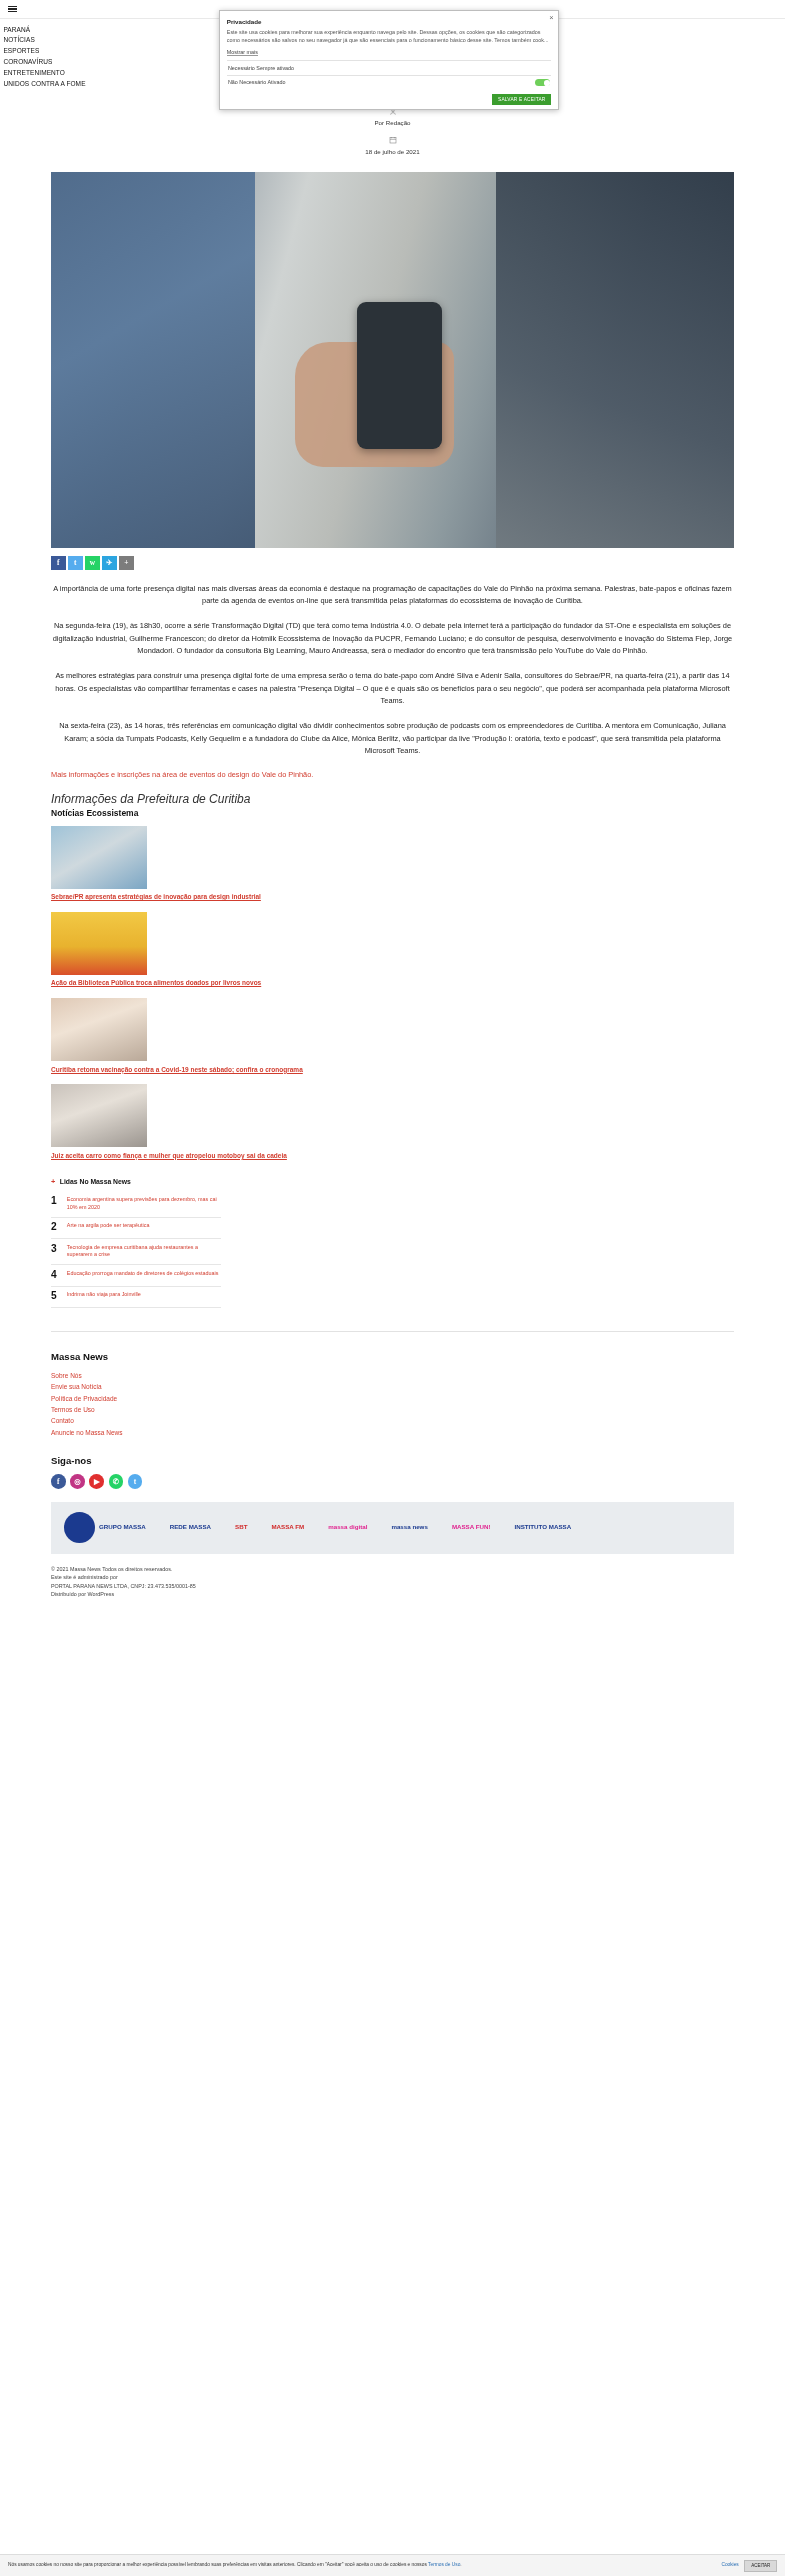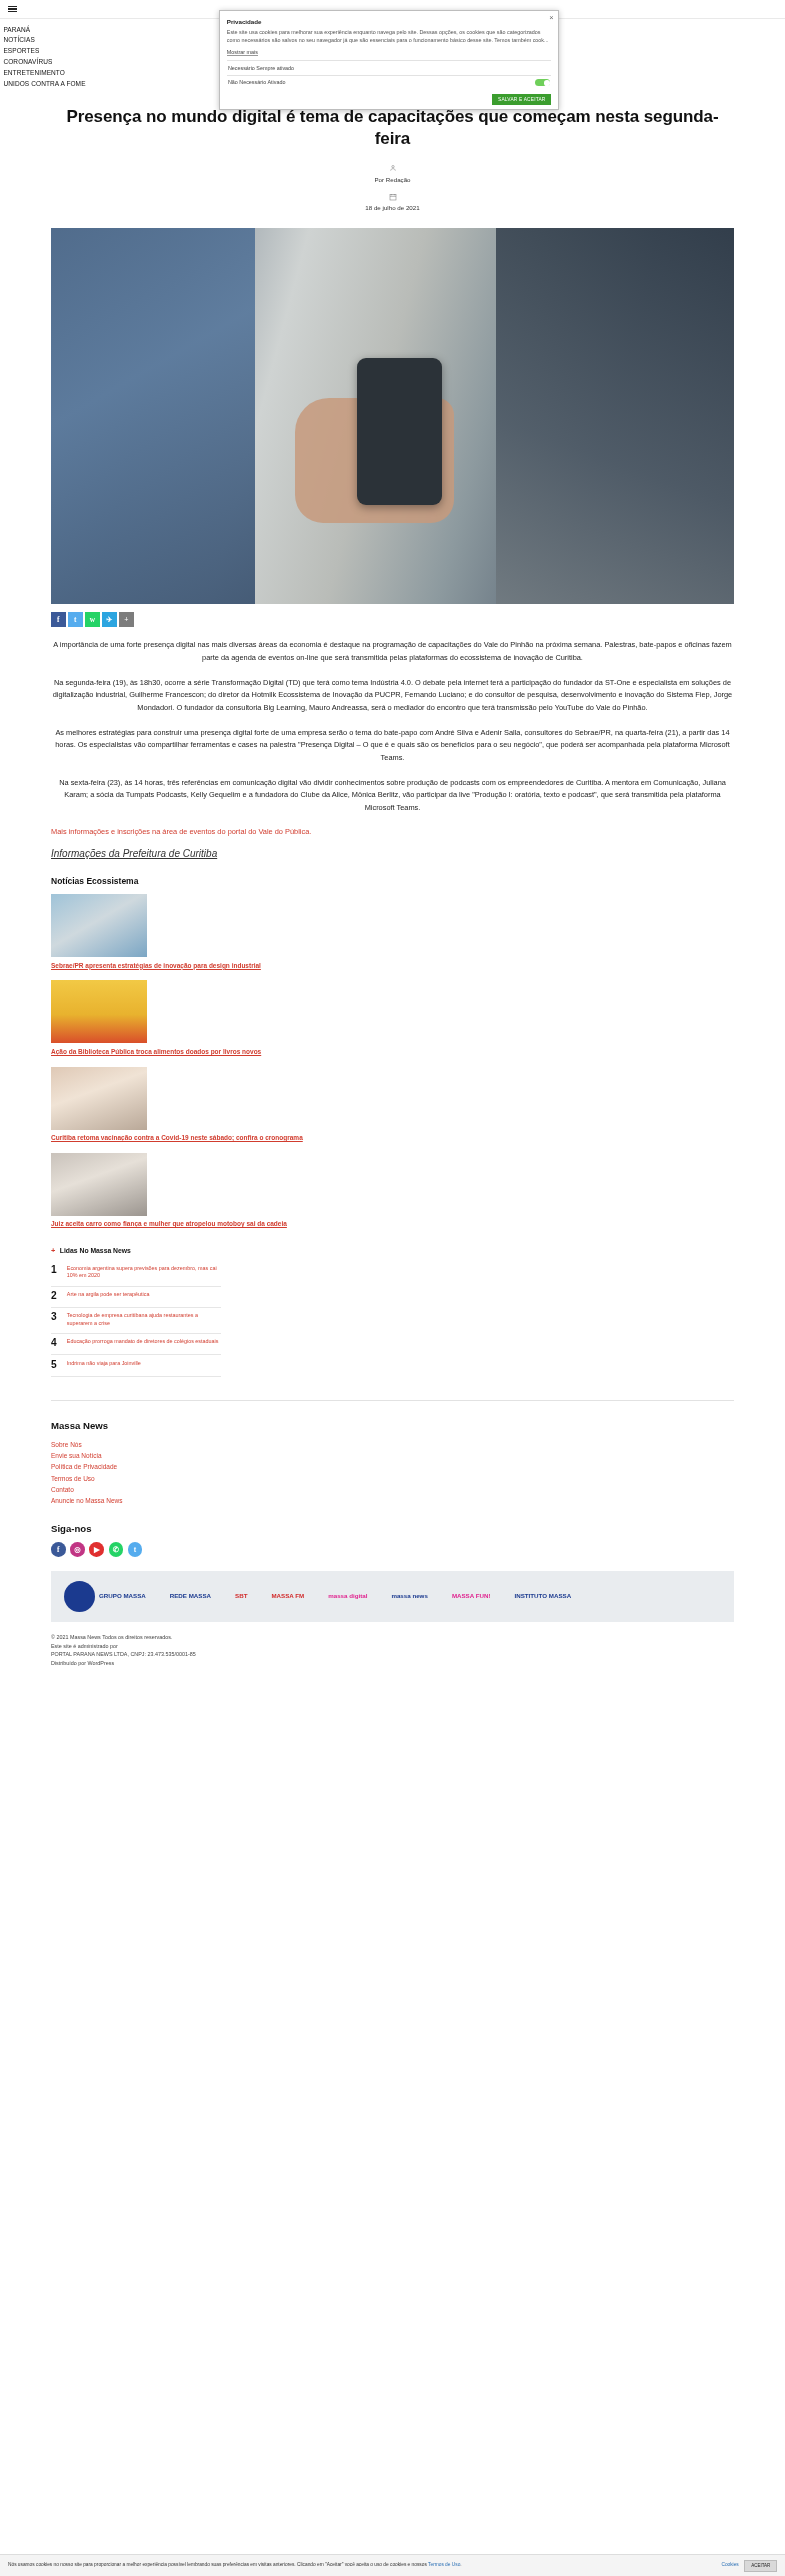--- a/index.html
+++ b/index.html
@@ -179,21 +179,21 @@
     line-height: 12.5px;
     color: #222;
     margin: 0 0 12.5px 0;
     text-align: center;
   }
   .lead-link {
     display: block;
     font-size: 7.4px; color: #d13c2e; margin: 0 0 12.5px 0; text-decoration: none;
   }
   .source {
-    font-size: 10px; font-style: italic; color: #333; margin: 0 0 17px 0; text-decoration: underline;
+    font-size: 12px; font-style: italic; color: #333; margin: 0 0 2px 0;
   }
 
   
   h2.section {
     font-size: 8.5px; font-weight: bold; color: #111; margin: 0 0 8px 0;
   }
   .related-item { margin-bottom: 10.2px; }
   .related-item .thumb {
     width: 96px; height: 63px; display: block; margin-bottom: 4.5px;
   }
@@ -328,21 +328,20 @@
           <span class="knob"></span>
         </span>
     </div>
     <div class="cookie-actions">
       <button class="btn-save">SALVAR E ACEITAR</button>
     </div>
   </div>
 
   <article class="article">
 
-    <h1 class="title">Presença no mundo digital é tema de capacitações que começam nesta segunda-feira</h1>
 
     <div class="meta">
       <span class="ico">
         <svg width="8" height="8" viewBox="0 0 24 24" fill="none" stroke="#777" stroke-width="1.6">
           <circle cx="12" cy="8" r="3.5"></circle>
             <path d="M5 20c0-3.5 3.2-6 7-6s7 2.5 7 6"></path>
         </svg>
       </span>
       <span class="txt">Por Redação</span>
       <span class="ico">
@@ -365,21 +364,21 @@
       <span class="s wa">w</span>
       <span class="s tg">✈</span>
       <span class="s more">+</span>
     </div>
 
     <p class="body">A importância de uma forte presença digital nas mais diversas áreas da economia é destaque na programação de capacitações do Vale do Pinhão na próxima semana. Palestras, bate-papos e oficinas fazem parte da agenda de eventos on-line que será transmitida pelas plataformas do ecossistema de inovação de Curitiba.</p>
     <p class="body">Na segunda-feira (19), às 18h30, ocorre a série Transformação Digital (TD) que terá como tema Indústria 4.0. O debate pela internet terá a participação do fundador da ST-One e especialista em soluções de digitalização industrial, Guilherme Francescon; do diretor da Hotmilk Ecossistema de Inovação da PUCPR, Fernando Luciano; e do consultor de pesquisa, desenvolvimento e inovação do Sistema Fiep, Jorge Mondadori. O fundador da consultoria Big Learning, Mauro Andreassa, será o mediador do encontro que terá transmissão pelo YouTube do Vale do Pinhão.</p>
     <p class="body">As melhores estratégias para construir uma presença digital forte de uma empresa serão o tema do bate-papo com André Silva e Adenir Salla, consultores do Sebrae/PR, na quarta-feira (21), a partir das 14 horas. Os especialistas vão compartilhar ferramentas e cases na palestra "Presença Digital – O que é e quais são os benefícios para o seu negócio", que poderá ser acompanhada pela plataforma Microsoft Teams.</p>
     <p class="body">Na sexta-feira (23), às 14 horas, três referências em comunicação digital vão dividir conhecimentos sobre produção de podcasts com os empreendedores de Curitiba. A mentora em Comunicação, Juliana Karam; a sócia da Tumpats Podcasts, Kelly Gequelim e a fundadora do Clube da Alice, Mônica Berlitz, vão participar da live "Produção I: oratória, texto e podcast", que será transmitida pela plataforma Microsoft Teams.</p>
 
-    <a class="lead-link" href="#">Mais informações e inscrições na área de eventos do portal do Vale do Pública.</a>
+    <a class="lead-link" href="#">Mais informações e inscrições na área de eventos do design do Vale do Pinhão.</a>
     <div class="source">Informações da Prefeitura de Curitiba</div>
 
     <h2 class="section">Notícias Ecossistema</h2>
 
     <div class="related-item">
       <span class="thumb t1"></span>
       <a class="rtitle" href="#">Sebrae/PR apresenta estratégias de inovação para design industrial</a>
     </div>
     <div class="related-item">
       <span class="thumb t2"></span>

